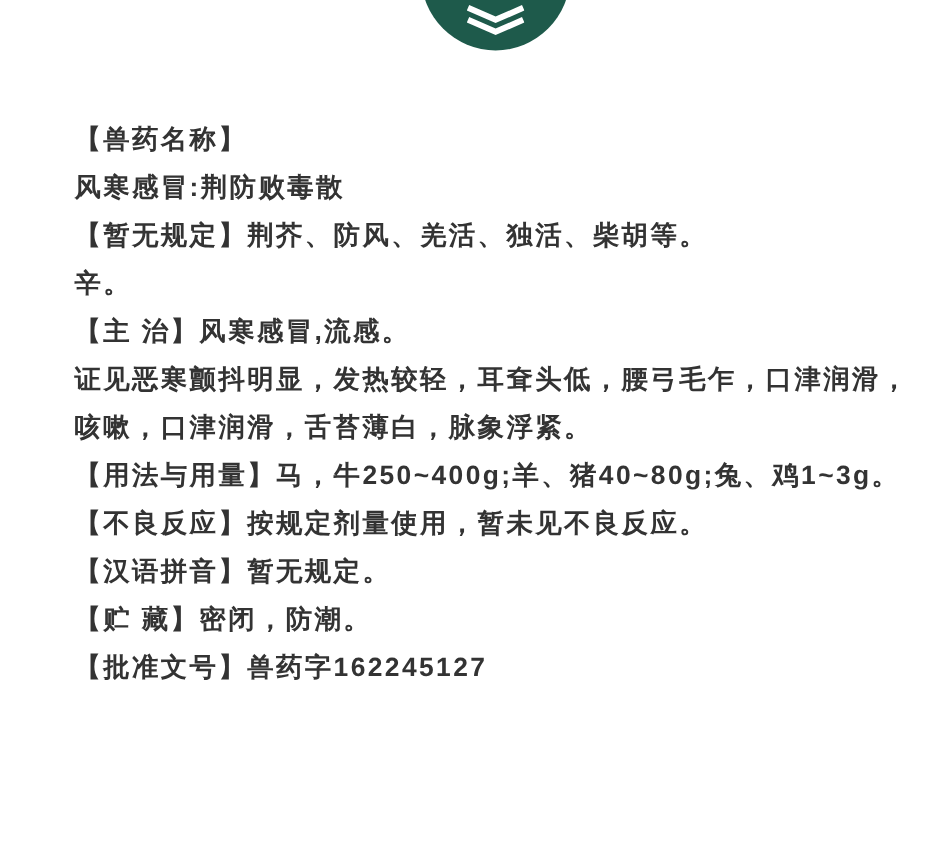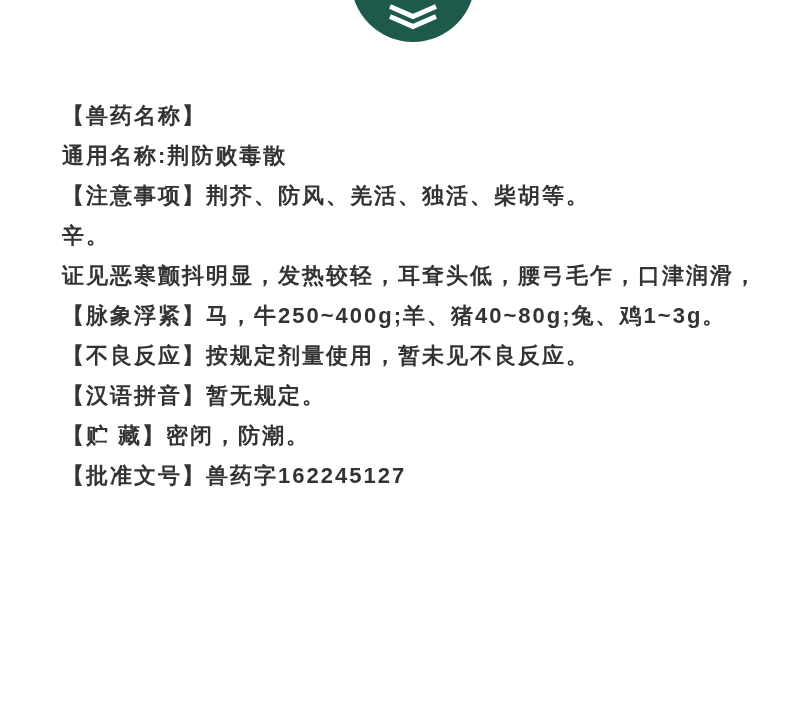--- a/index.html
+++ b/index.html
@@ -48,22 +48,24 @@
   <span>
     <svg width="48" height="26" viewBox="0 0 48 26" fill="none" xmlns="http://www.w3.org/2000/svg">
       <polyline class="chev" points="1,2.5 24,12.5 47,2.5" stroke-width="5" fill="none" stroke="#ffffff"></polyline>
       <polyline class="chev" points="1,12.5 24,22.5 47,12.5" stroke-width="5" fill="none" stroke="#ffffff"></polyline>
     </svg>
   </span>
 </div>
 
 <div class="content">
   <div class="text-line">【兽药名称】</div>
-  <div class="text-line">通用名称:荆防败毒散</div>
-  <div class="text-line">【注意事项】荆芥、防风、羌活、独活、柴胡等。</div>
+  <div class="text-line">风寒感冒:荆防败毒散</div>
+  <div class="text-line">【暂无规定】荆芥、防风、羌活、独活、柴胡等。</div>
   <div class="text-line">辛。</div>
+  <div class="text-line">【主 治】风寒感冒,流感。</div>
   <div class="text-line">证见恶寒颤抖明显，发热较轻，耳耷头低，腰弓毛乍，口津润滑，</div>
-  <div class="text-line">【脉象浮紧】马，牛250~400g;羊、猪40~80g;兔、鸡1~3g。</div>
+  <div class="text-line">咳嗽，口津润滑，舌苔薄白，脉象浮紧。</div>
+  <div class="text-line">【用法与用量】马，牛250~400g;羊、猪40~80g;兔、鸡1~3g。</div>
   <div class="text-line">【不良反应】按规定剂量使用，暂未见不良反应。</div>
   <div class="text-line">【汉语拼音】暂无规定。</div>
   <div class="text-line">【贮 藏】密闭，防潮。</div>
   <div class="text-line">【批准文号】兽药字162245127</div>
 </div>
 
 </body></html>

